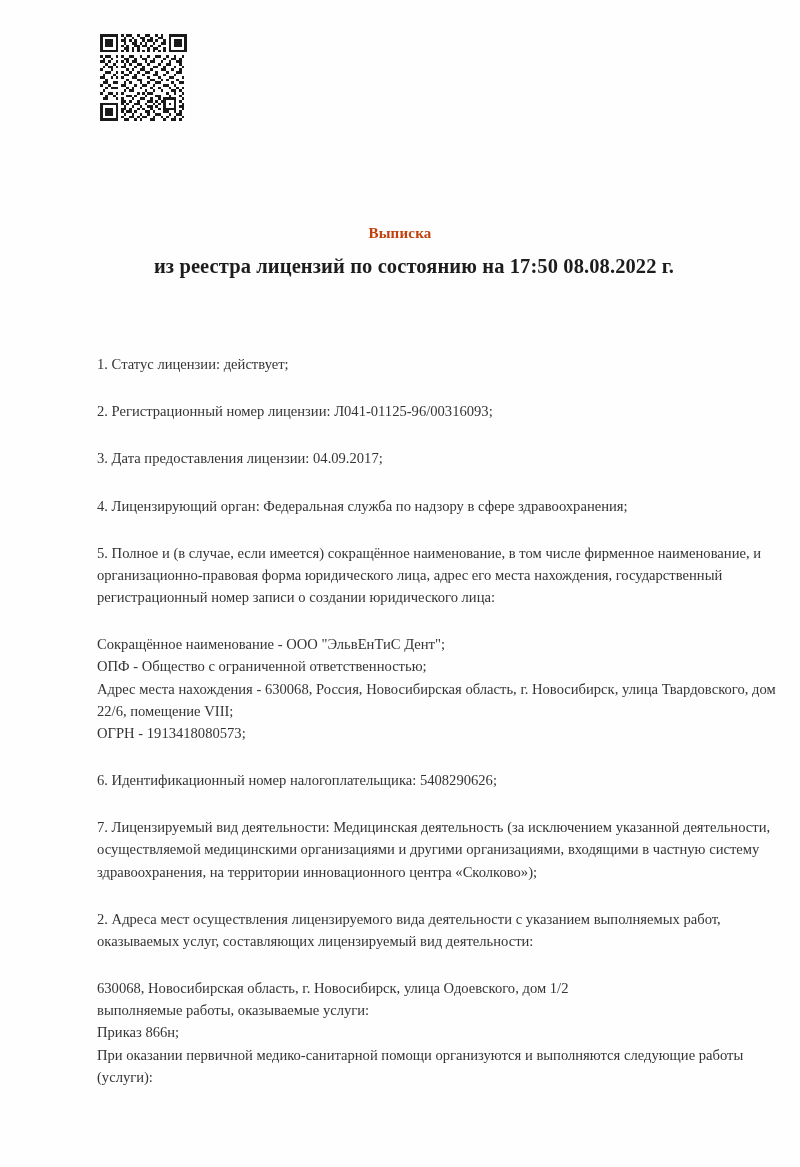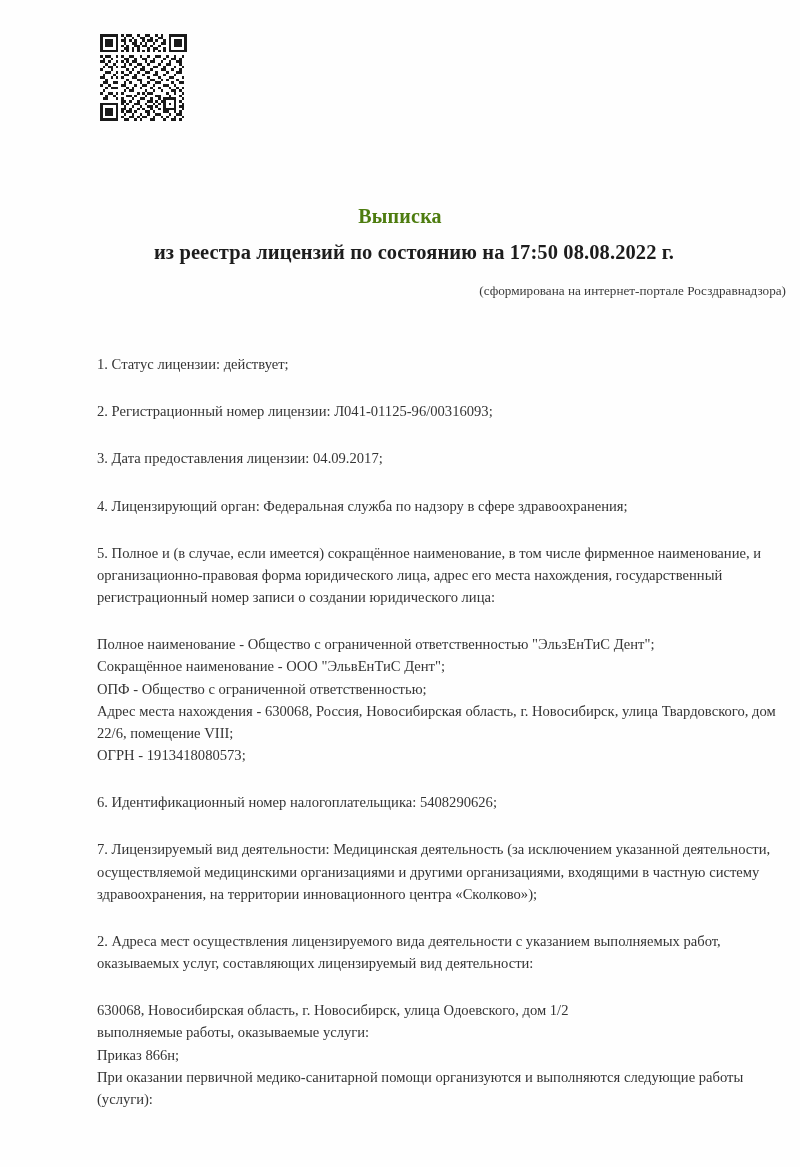--- a/index.html
+++ b/index.html
@@ -36,23 +36,24 @@
   
   .title-block {
     position: absolute;
     left: 0;
     top: 205px;
     width: 800px;
     text-align: center;
   }
   .title-line1 {
     font-weight: bold;
-    font-size: 20px;
+    font-size: 15px;
     letter-spacing: .2px;
-    color: #4d7c0f;
+    color: #c2410c;
+    margin-top: 20px;
   }
   .title-line2 {
     font-weight: bold;
     font-size: 20.5px;
     margin-top: 13px;
     letter-spacing: .1px;
     color: #1d1d1d;
     padding-left: 28px;
   }
   .subtitle {
@@ -390,36 +391,34 @@
           <rect x="27" y="32" width="2" height="1"></rect>
         <rect x="30" y="32" width="1" height="1"></rect>
       </g>
     </svg>
   </div>
 
   <div class="title-block">
     <div class="title-line1">Выписка</div>
     <div class="title-line2">из реестра лицензий по состоянию на 17:50 08.08.2022 г.</div>
   </div>
-  <div class="subtitle">(сформирована на интернет-портале Росздравнадзора)</div>
 
   <div class="body">
 
     <p class="para para-wrap">1. Статус лицензии: действует;</p>
 
     <p class="para para-wrap">2. Регистрационный номер лицензии: Л041-01125-96/00316093;</p>
 
     <p class="para para-wrap">3. Дата предоставления лицензии: 04.09.2017;</p>
 
     <p class="para para-wrap">4. Лицензирующий орган: Федеральная служба по надзору в сфере здравоохранения;</p>
 
     <p class="para para-wrap">5. Полное и (в случае, если имеется) сокращённое наименование, в том числе фирменное наименование, и организационно-правовая форма юридического лица, адрес его места нахождения, государственный регистрационный номер записи о создании юридического лица:</p>
 
     <div class="block">
-      <p class="row">Полное наименование - Общество с ограниченной ответственностью "ЭльзЕнТиС Дент";</p>
       <p class="row">Сокращённое наименование - ООО "ЭльвЕнТиС Дент";</p>
       <p class="row">ОПФ - Общество с ограниченной ответственностью;</p>
       <p class="row">Адрес места нахождения - 630068, Россия, Новосибирская область, г. Новосибирск, улица Твардовского, дом 22/6, помещение VIII;</p>
       <p class="row">ОГРН - 1913418080573;</p>
     </div>
 
     <p class="para para-wrap">6. Идентификационный номер налогоплательщика: 5408290626;</p>
 
     <p class="para para-wrap">7. Лицензируемый вид деятельности: Медицинская деятельность (за исключением указанной деятельности, осуществляемой медицинскими организациями и другими организациями, входящими в частную систему здравоохранения, на территории инновационного центра «Сколково»);</p>
 

